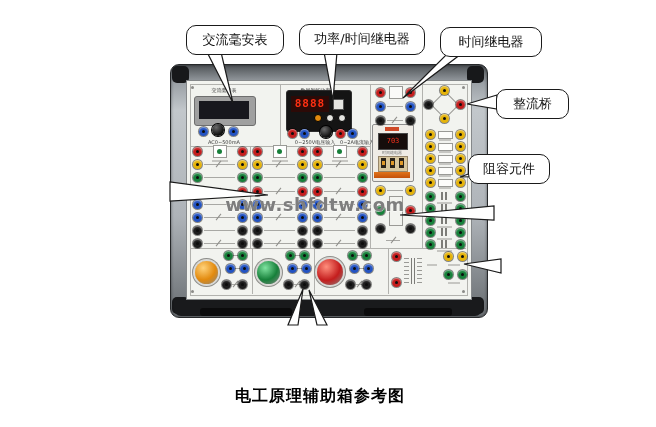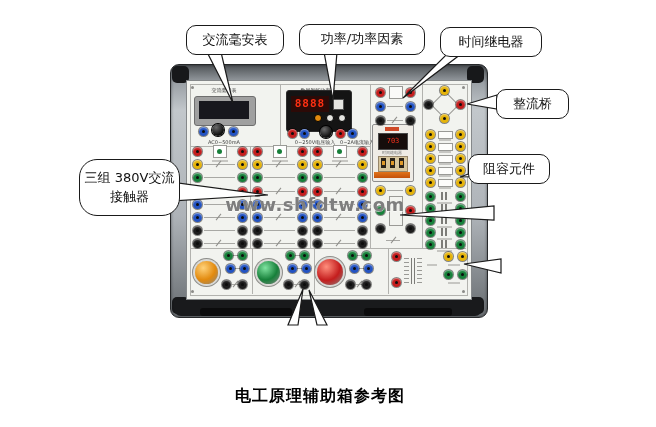--- a/index.html
+++ b/index.html
@@ -573,29 +573,26 @@
     <polygon points="501,259 501,273 464,264" fill="#fff" stroke="#1a1a1a" stroke-width="1.2"></polygon>
     <polygon points="170,182 170,201 268,195" fill="#fff" stroke="#1a1a1a" stroke-width="1.2"></polygon>
     <polygon points="288,325 298,325 303,289" fill="#fff" stroke="#1a1a1a" stroke-width="1.2"></polygon>
     <polygon points="317,325 327,325 309,290" fill="#fff" stroke="#1a1a1a" stroke-width="1.2"></polygon>
   </svg>
 
   <div class="callout" style="left:186px;top:25px;width:96px;height:28px">
       <span>交流毫安表</span>
     </div>
   <div class="callout" style="left:299px;top:24px;width:124px;height:29px">
-      <span>功率/功率因素</span>
+      <span>功率/时间继电器</span>
     </div>
   <div class="callout" style="left:440px;top:27px;width:100px;height:28px">
       <span>时间继电器</span>
     </div>
   <div class="callout" style="left:496px;top:89px;width:71px;height:28px">
       <span>整流桥</span>
     </div>
   <div class="callout" style="left:468px;top:154px;width:80px;height:28px">
       <span>阻容元件</span>
     </div>
-  <div class="callout callout-big" style="left:79px;top:159px;width:93px;height:55px;padding:0 3px">
-      <span>三组 380V交流接触器</span>
-    </div>
 
   <div class="caption">电工原理辅助箱参考图</div>
 </div>
 
 </body></html>

